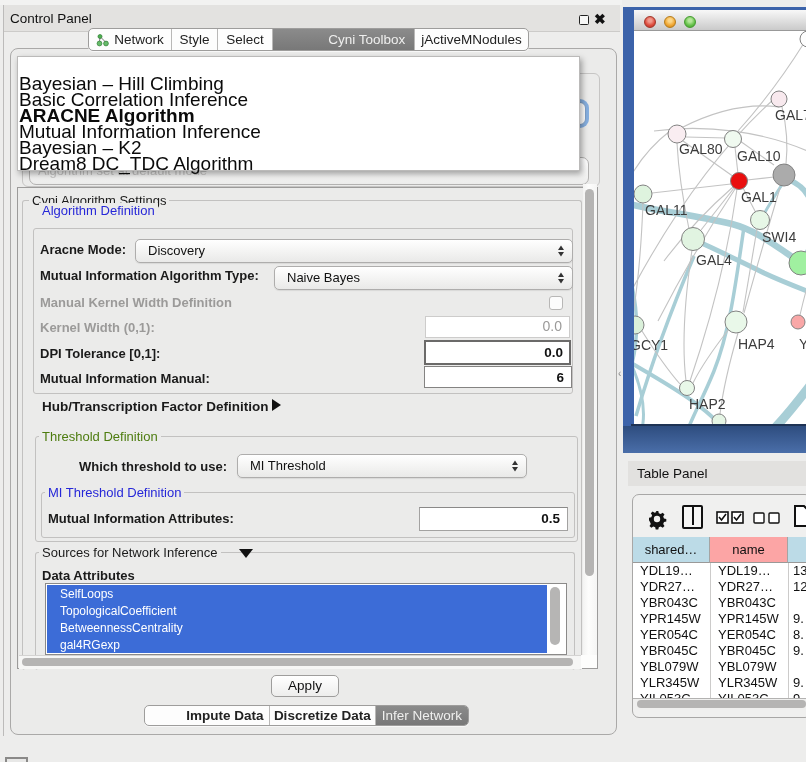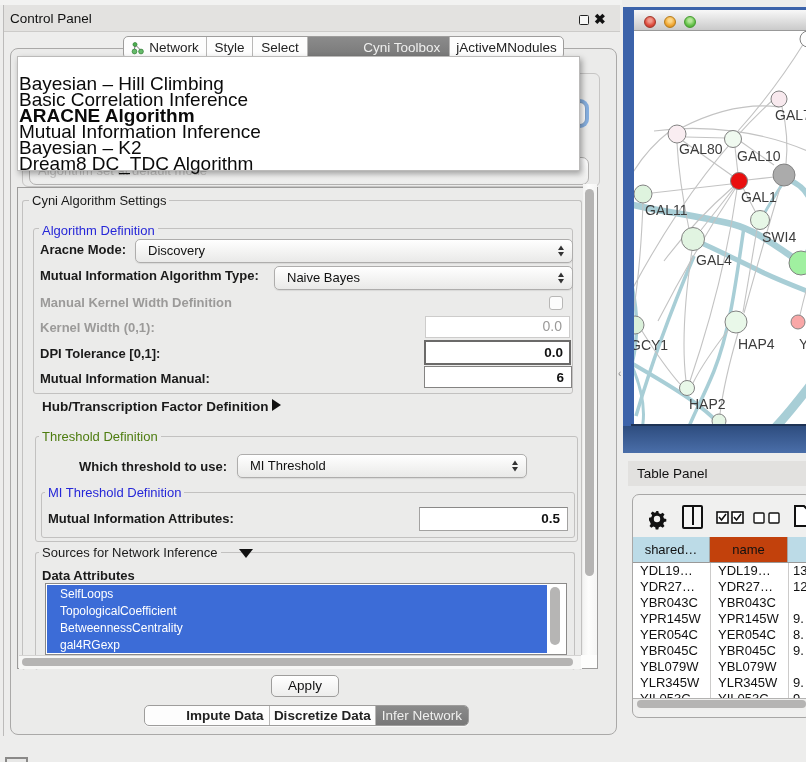--- a/index.html
+++ b/index.html
@@ -28,21 +28,21 @@
 <div class="abs" style="left:3px;top:0;width:1px;height:736px;background:#bcbbba;"></div>
 <div class="abs" style="left:0;top:0;width:622px;height:5px;background:#f2f2f1;"></div>
 
 <div class="abs" style="left:4px;top:5px;width:616px;height:26px;background:#e3e2e0;border-bottom:1px solid #cccbc9;"></div>
 <div class="lbl" style="left:10px;top:11px;font-size:13.5px;">Control Panel</div>
 <div class="abs" style="left:579px;top:15px;width:8px;height:8px;border:1.5px solid #222;border-radius:1.5px;background:#f7f7f6;"></div>
 <div class="abs" style="left:594px;top:11px;font-size:14px;font-weight:bold;color:#111;">✖</div>
 
 <div class="abs" style="left:10px;top:48px;width:607px;height:687px;background:#ebebea;border:1px solid #aaa9a8;border-radius:8px;box-sizing:border-box;"></div>
 
-<div class="seg" style="left:88px;top:36px;width:439px;height:21px;margin-left:35px;">
+<div class="seg" style="left:88px;top:28px;width:439px;height:21px;">
   <div class="s" style="width:92px;"><svg width="14" height="14" viewBox="0 0 14 14" style="margin-right:4px;">
         <circle cx="4" cy="3.5" r="2" fill="#4caf50" stroke="#2e7d32" stroke-width=".7"></circle>
         <circle cx="3.5" cy="10.5" r="2.4" fill="#66bb6a" stroke="#2e7d32" stroke-width=".7"></circle>
         <circle cx="10" cy="10.5" r="2.4" fill="#66bb6a" stroke="#2e7d32" stroke-width=".7"></circle>
         <path d="M4 5 L3.5 8 M5.5 5 L9 8.5" stroke="#555" stroke-width=".8" fill="none"></path>
       </svg>Network</div>
   <div class="s" style="width:51px;">Style</div>
   <div class="s" style="width:60px;">Select</div>
   <div class="s sel" style="width:106px;padding-left:47px;">Cyni Toolbox</div>
   <div class="s" style="width:127px;">jActiveMNodules</div>
@@ -53,21 +53,21 @@
 <div class="abs" style="left:29px;top:157px;width:558px;height:26px;border-radius:7px;background:linear-gradient(#ffffff,#ececeb);border:1px solid #b3b2b1;overflow:hidden;">
   <div style="position:absolute;left:8px;top:5px;font-size:13px;color:#c6c5c4;">Algorithm set at default mode</div>
 </div>
 
 <div class="abs" style="left:17px;top:187px;width:581px;height:482px;background:#ebebea;border:1px solid #9c9b9a;box-sizing:border-box;"></div>
 
 <div class="grp" style="left:22px;top:200px;width:558px;height:469px;border-bottom:none;"></div>
 <div class="gtitle" style="left:29px;top:193px;color:#1a1a1a;">Cyni Algorithm Settings</div>
 
 <div class="grp" style="left:33px;top:228px;width:538px;height:164px;"></div>
-<div class="gtitle" style="left:39px;top:223px;color:#2627d8;">Algorithm Definition</div>
+<div class="gtitle" style="left:39px;top:203px;color:#2627d8;">Algorithm Definition</div>
 
 <div class="blbl" style="left:40px;top:242px;">Aracne Mode:</div>
 <div class="combo" style="left:135px;top:239px;width:436px;height:22px;">
     <span class="ctext">Discovery</span>
     <svg class="carr" viewBox="0 0 8 12">
       <path d="M4 0.5 L7 5 H1 Z M1 7 H7 L4 11.5 Z" fill="#333"></path>
     </svg>
   </div>
 
 <div class="blbl" style="left:40px;top:268px;">Mutual Information Algorithm Type:</div>
@@ -245,21 +245,21 @@
 <svg class="abs" style="left:753px;top:512px;" width="27" height="12" viewBox="0 0 27 12">
     <rect x="1" y="1" width="10" height="10" fill="#fff" stroke="#111" stroke-width="1.4" rx="1"></rect>
     <rect x="16" y="1" width="10" height="10" fill="#fff" stroke="#111" stroke-width="1.4" rx="1"></rect>
   </svg>
 <svg class="abs" style="left:793px;top:504px;" width="18" height="24" viewBox="0 0 18 24">
     <path d="M2 2 h9 l5 5 v15 h-14 z" fill="#fff" stroke="#111" stroke-width="2"></path>
   </svg>
 
 <div class="abs" style="left:633px;top:537px;width:173px;height:173px;background:#fff;overflow:hidden;">
   <div style="position:absolute;left:0;top:0;width:77px;height:26px;background:#bcdbe7;border-bottom:1px solid #9a9998;border-right:1px solid #a5a4a3;box-sizing:border-box;text-align:center;font-size:13px;line-height:25px;color:#111;">shared…</div>
-  <div style="position:absolute;left:77px;top:0;width:78px;height:26px;background:#c2410c;border-bottom:1px solid #9a9998;border-right:1px solid #a5a4a3;box-sizing:border-box;text-align:center;font-size:13px;line-height:25px;color:#111;">name</div>
+  <div style="position:absolute;left:77px;top:0;width:78px;height:26px;background:#fca5a5;border-bottom:1px solid #9a9998;border-right:1px solid #a5a4a3;box-sizing:border-box;text-align:center;font-size:13px;line-height:25px;color:#111;">name</div>
   <div style="position:absolute;left:155px;top:0;width:25px;height:26px;background:#bcdbe7;border-bottom:1px solid #9a9998;box-sizing:border-box;"></div>
   <div style="position:absolute;left:77px;top:26px;width:1px;height:147px;background:#cccbca;"></div>
   <div style="position:absolute;left:155px;top:26px;width:1px;height:147px;background:#cccbca;"></div>
   <div style="position:absolute;left:7px;top:26px;font-size:13px;line-height:16px;color:#111;">YDL19…<br>YDR27…<br>YBR043C<br>YPR145W<br>YER054C<br>YBR045C<br>YBL079W<br>YLR345W<br>YIL053C</div>
   <div style="position:absolute;left:85px;top:26px;font-size:13px;line-height:16px;color:#111;">YDL19…<br>YDR27…<br>YBR043C<br>YPR145W<br>YER054C<br>YBR045C<br>YBL079W<br>YLR345W<br>YIL053C</div>
   <div style="position:absolute;left:160px;top:26px;font-size:13px;line-height:16px;color:#111;">13<br>12<br><br>9.<br>8.<br>9.<br><br>9.<br>9.</div>
   <div style="position:absolute;left:0;top:161px;width:173px;height:12px;background:#efefee;border-top:1px solid #b3b2b1;"></div>
   <div style="position:absolute;left:4px;top:163px;width:169px;height:8px;background:#b5b4b3;border-radius:4px;"></div>
 </div>
 

